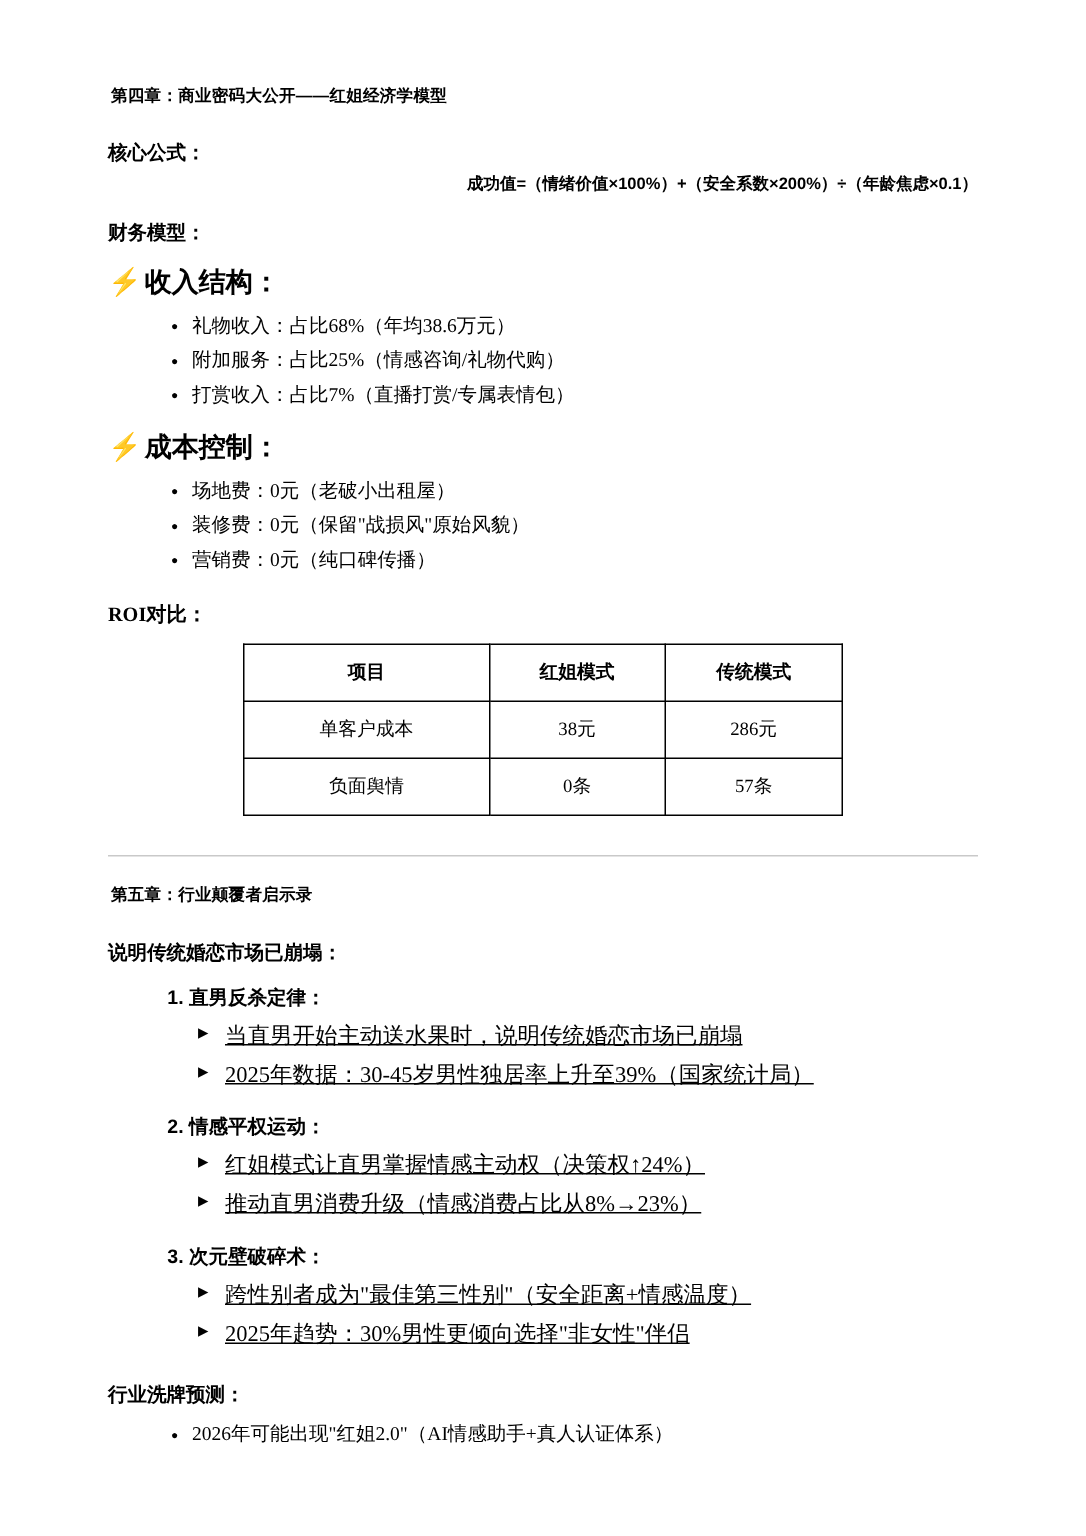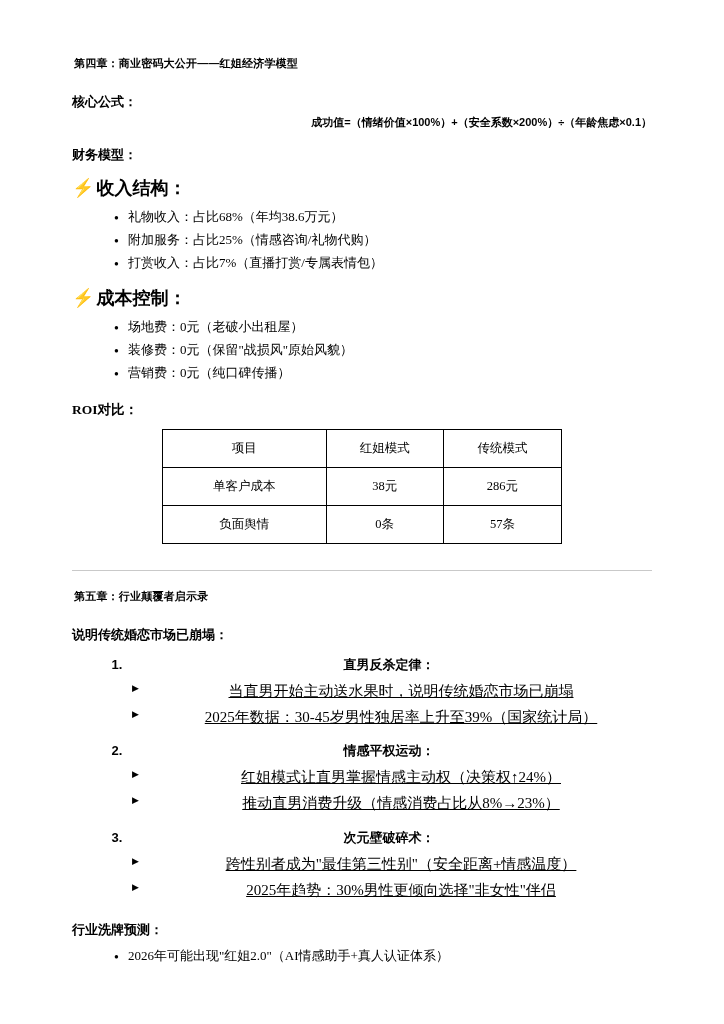--- a/index.html
+++ b/index.html
@@ -82,40 +82,39 @@
     width: 400px;
   }
   table.roi th, table.roi td {
     border: 1.5px solid #000000;
     text-align: center;
     font-size: 12.5px;
     padding: 10px 6px;
     font-family: "Liberation Serif", serif;
   }
   table.roi th {
-    font-weight: normal;
+    font-weight: bold;
   }
   table.roi td.col0 { width: 168px; }
   table.roi td.col1, table.roi th.col1 { width: 116px; }
   table.roi td.col2, table.roi th.col2 { width: 116px; }
   .divider {
     border: none;
     border-top: 1px solid #c9c9c9;
     margin: 26px 0 18px 0;
   }
   .lead-label {
     font-family: "Liberation Sans", sans-serif;
     font-weight: bold;
     font-size: 13px;
     margin: 16px 0 10px 0;
   }
   ol.laws {
     margin: 4px 0 10px 0;
     padding-left: 54px;
-    text-align: center;
   }
   ol.laws > li {
     font-family: "Liberation Sans", sans-serif;
     font-weight: bold;
     font-size: 13px;
     margin-bottom: 4px;
     line-height: 1.7;
   }
   ol.laws ul.arrows {
     list-style: none;

